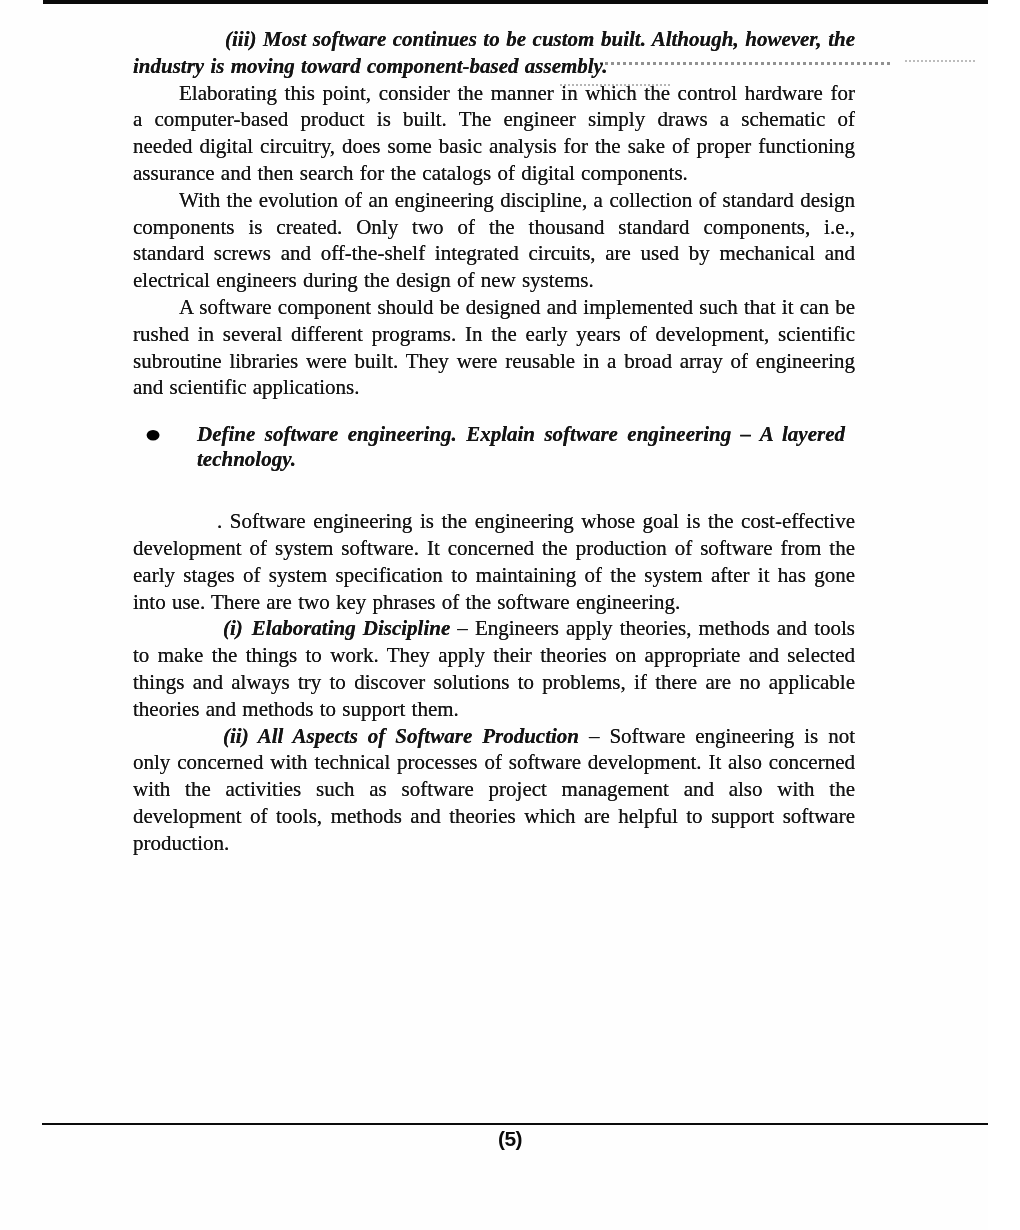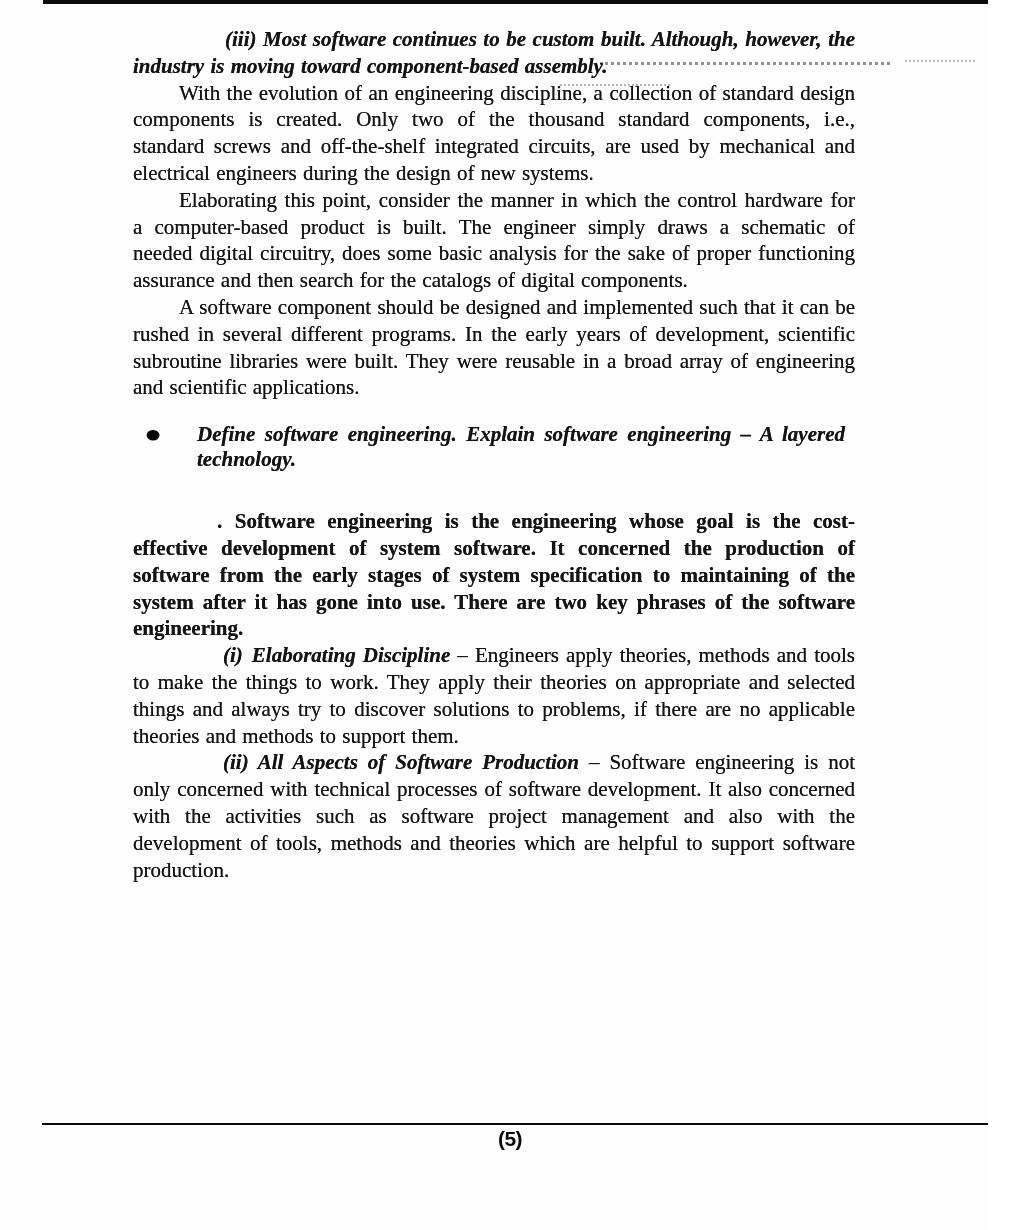--- a/index.html
+++ b/index.html
@@ -58,21 +58,20 @@
     line-height: 25px;
     font-weight: 700;
     font-style: italic;
     text-align: justify;
     text-shadow: 0 0 0.6px rgba(10,10,10,0.85);
     word-spacing: 3px;
   }
   .answer-intro {
     margin-top: 36px !important;
     text-indent: 84px;
-    font-weight: bold;
   }
   .item { text-indent: 90px; }
   .item .label { font-weight: 700; font-style: italic; margin-right: 9px; }
   .item .title { font-weight: 700; font-style: italic; }
   .closing {
     width: 378px;
     text-indent: 42px;
     margin-left: 8px !important;
   }
   .footer-rule {
@@ -118,23 +117,23 @@
   <div class="topbar"></div>
 
   <div class="noise noise-1"></div>
   <div class="noise noise-2"></div>
   <div class="noise noise-3"></div>
 
   <div class="content">
 
     <p class="body boldital lead-para">(iii) Most software continues to be custom built. Although, however, the industry is moving toward component-based assembly.</p>
 
+    <p class="body indent">Elaborating this point, consider the manner in which the control hardware for a computer-based product is built. The engineer simply draws a schematic of needed digital circuitry, does some basic analysis for the sake of proper functioning assurance and then search for the catalogs of digital components.</p>
+
     <p class="body indent">With the evolution of an engineering discipline, a collection of standard design components is created. Only two of the thousand standard components, i.e., standard screws and off-the-shelf integrated circuits, are used by mechanical and electrical engineers during the design of new systems.</p>
-
-    <p class="body indent">Elaborating this point, consider the manner in which the control hardware for a computer-based product is built. The engineer simply draws a schematic of needed digital circuitry, does some basic analysis for the sake of proper functioning assurance and then search for the catalogs of digital components.</p>
 
     <p class="body indent">A software component should be designed and implemented such that it can be rushed in several different programs. In the early years of development, scientific subroutine libraries were built. They were reusable in a broad array of engineering and scientific applications.</p>
 
     <div class="question-row">
       <span class="q-bullet">●</span>
       <p class="q-text">Define software engineering. Explain software engineering – A layered technology.</p>
     </div>
 
     <p class="body answer-intro">. Software engineering is the engineering whose goal is the cost-effective development of system software. It concerned the production of software from the early stages of system specification to maintaining of the system after it has gone into use. There are two key phrases of the software engineering.</p>
 

